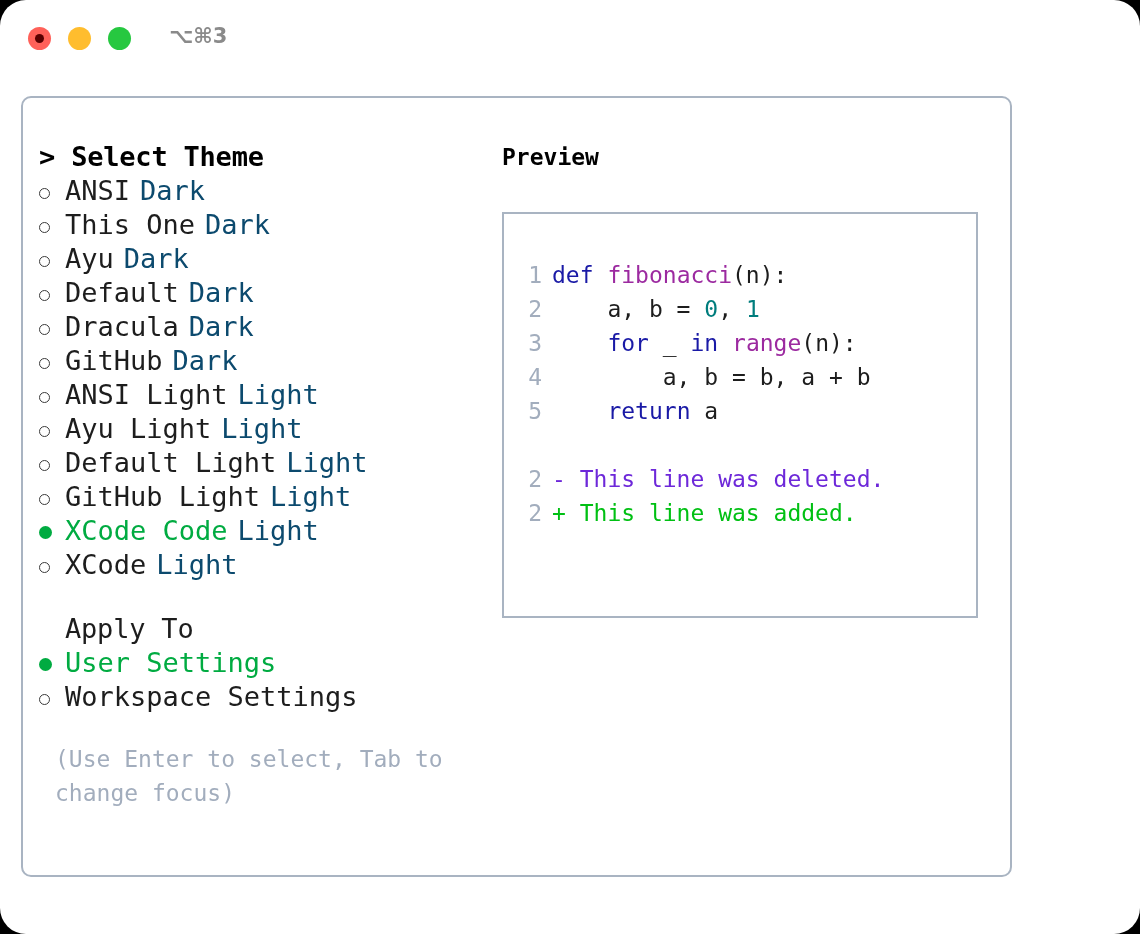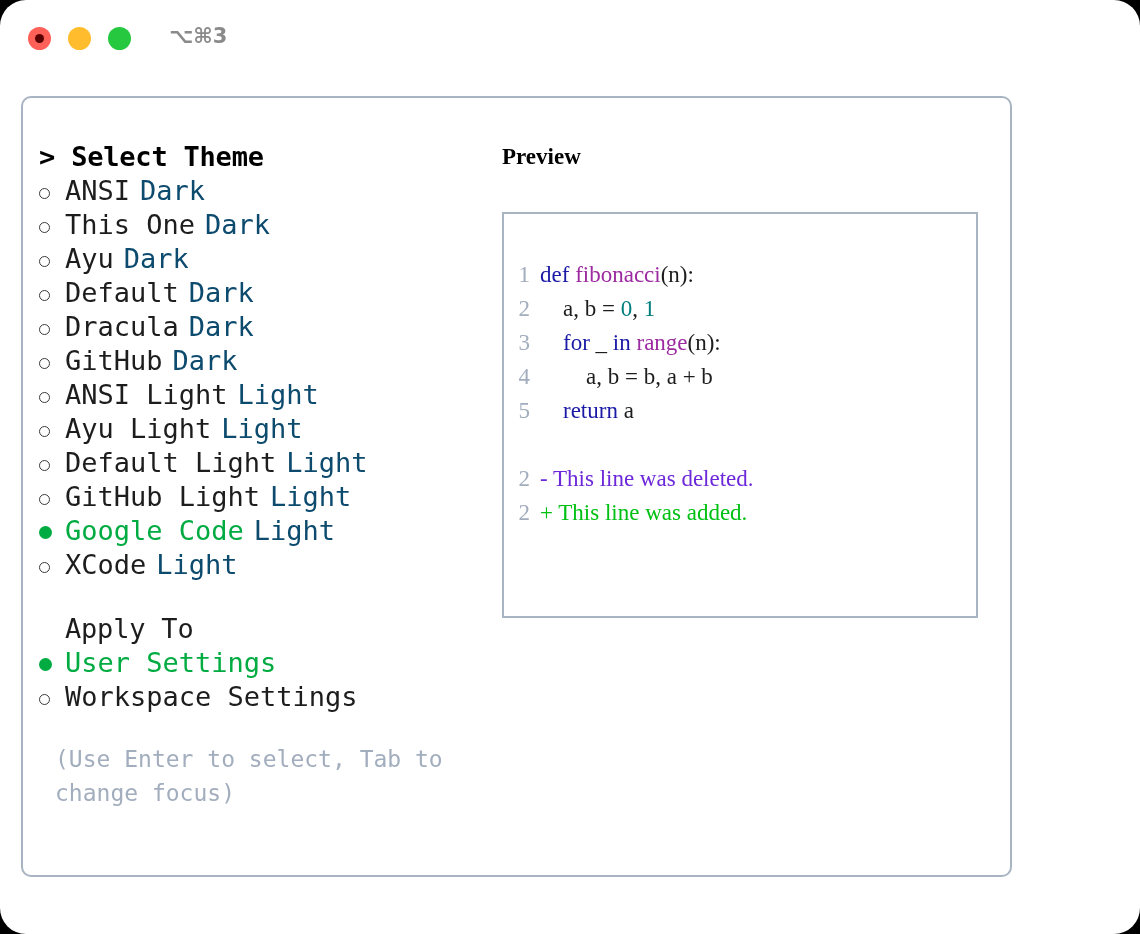--- a/index.html
+++ b/index.html
@@ -144,21 +144,20 @@
     width: 400px;
     margin-left: 16px;
   }
 
   
   #right-col {
     position: absolute;
     left: 479px;
     top: 42px;
     width: 490px;
-    font-family: Liberation Serif, serif;
   }
 
   #preview-heading {
     font-size: 23px;
     font-weight: bold;
     color: #000000;
     line-height: 34px;
   }
 
   #preview-box {
@@ -168,21 +167,21 @@
     border: 2px solid #a9b4c2;
     box-sizing: border-box;
     background: #ffffff;
     padding: 44px 0 0 0;
   }
 
   .code-line {
     font-size: 23px;
     line-height: 34px;
     white-space: pre;
-    padding-left: 2px;
+    padding-left: 14px;
   }
 
   .ln {
     display: inline-block;
     width: 24px;
     text-align: right;
     color: #a2adbd;
     margin-right: 10px;
   }
 
@@ -221,21 +220,21 @@
           <div class="row"><span class="marker"><span class="bullet-ring"></span></span><span class="name">ANSI</span><span class="mode">Dark</span></div>
           <div class="row"><span class="marker"><span class="bullet-ring"></span></span><span class="name">This One</span><span class="mode">Dark</span></div>
           <div class="row"><span class="marker"><span class="bullet-ring"></span></span><span class="name">Ayu</span><span class="mode">Dark</span></div>
           <div class="row"><span class="marker"><span class="bullet-ring"></span></span><span class="name">Default</span><span class="mode">Dark</span></div>
           <div class="row"><span class="marker"><span class="bullet-ring"></span></span><span class="name">Dracula</span><span class="mode">Dark</span></div>
           <div class="row"><span class="marker"><span class="bullet-ring"></span></span><span class="name">GitHub</span><span class="mode">Dark</span></div>
           <div class="row"><span class="marker"><span class="bullet-ring"></span></span><span class="name">ANSI Light</span><span class="mode">Light</span></div>
           <div class="row"><span class="marker"><span class="bullet-ring"></span></span><span class="name">Ayu Light</span><span class="mode">Light</span></div>
           <div class="row"><span class="marker"><span class="bullet-ring"></span></span><span class="name">Default Light</span><span class="mode">Light</span></div>
           <div class="row"><span class="marker"><span class="bullet-ring"></span></span><span class="name">GitHub Light</span><span class="mode">Light</span></div>
-          <div class="row"><span class="marker"><span class="bullet-dot"></span></span><span class="name sel">Google Code</span><span class="mode">Light</span></div>
+          <div class="row"><span class="marker"><span class="bullet-dot"></span></span><span class="name sel">XCode Code</span><span class="mode">Light</span></div>
           <div class="row"><span class="marker"><span class="bullet-ring"></span></span><span class="name">XCode</span><span class="mode">Light</span></div>
         </div>
 
       <div class="row list-title" id="apply-title" style="font-weight:normal;">Apply To</div>
 
       <div id="apply-items">
           <div class="row"><span class="marker"><span class="bullet-dot"></span></span><span class="name sel">User Settings</span></div>
           <div class="row"><span class="marker"><span class="bullet-ring"></span></span><span class="name">Workspace Settings</span></div>
         </div>
 

